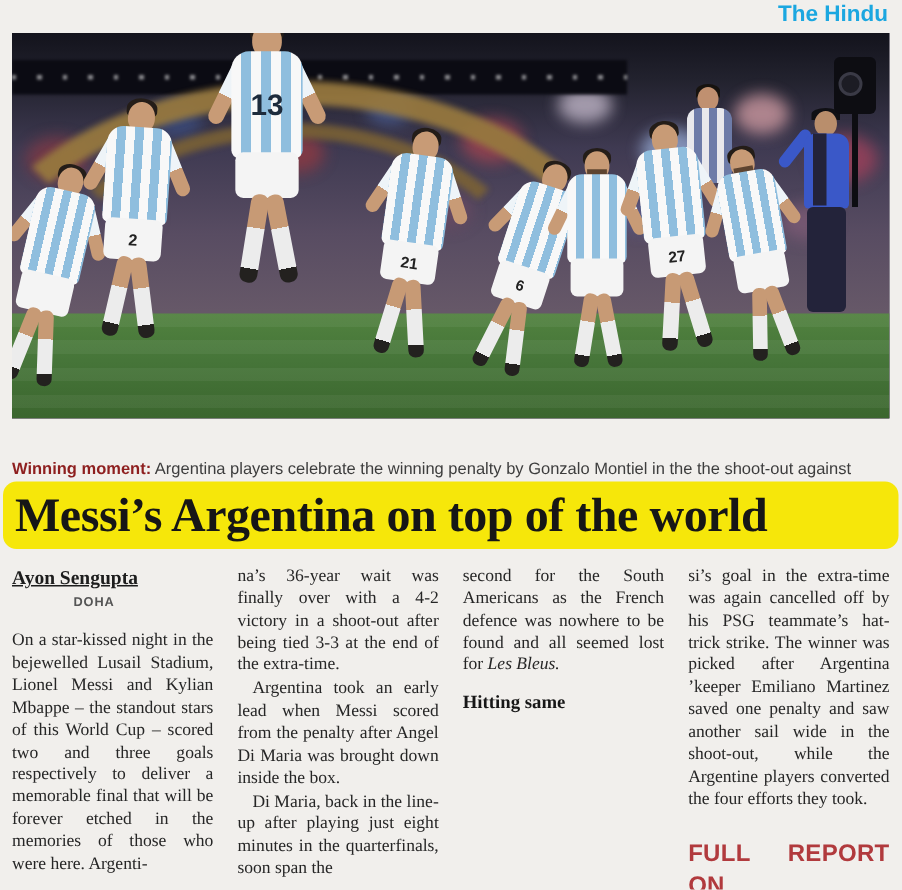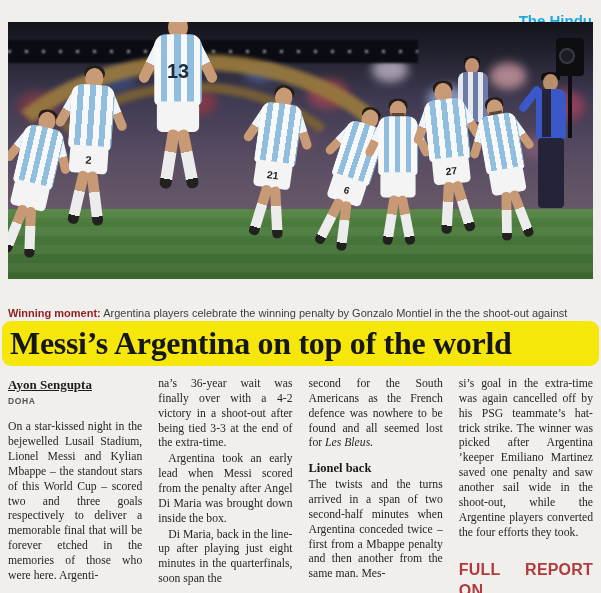--- a/index.html
+++ b/index.html
@@ -1,20 +1,20 @@
 <!DOCTYPE html>
 <html><head>
 <meta charset="utf-8">
 <style>
   html,body{margin:0;padding:0;}
   body{width:601px;height:593px;background:#f1efec;font-family:"Liberation Serif",serif;position:relative;overflow:hidden;}
   .page{position:absolute;inset:0;}
 
   
-  .masthead{position:absolute;top:12px;right:9px;font-family:"Liberation Sans",sans-serif;font-weight:700;font-size:15px;color:#1ba7e0;}
+  .masthead{position:absolute;top:1px;right:9px;font-family:"Liberation Sans",sans-serif;font-weight:700;font-size:15px;color:#1ba7e0;}
 
   
   .photo{position:absolute;left:8px;top:22px;width:585px;height:257px;overflow:hidden;background:#4a4458;}
   .ph-base{position:absolute;inset:0;background:linear-gradient(180deg,#13131c 0%,#22222e 12%,#3f3a52 30%,#584c62 52%,#665868 72%,#6a5a66 100%);}
   .ph-crowd{position:absolute;left:-10px;right:-10px;top:14px;height:170px;filter:blur(5px);opacity:.85;background-image:
     radial-gradient(34px 24px at 40px 70px,#7c3946 0 60%,transparent 61%),
     radial-gradient(28px 20px at 120px 44px,#3c4c7c 0 60%,transparent 61%),
     radial-gradient(30px 22px at 200px 66px,#8a3a44 0 60%,transparent 61%),
     radial-gradient(26px 18px at 262px 36px,#4a5d92 0 60%,transparent 61%),
     radial-gradient(34px 24px at 330px 58px,#9c4450 0 60%,transparent 61%),
@@ -71,21 +71,21 @@
   .headline-band{position:absolute;left:2px;top:321px;width:597px;height:45px;background:#f6e70a;border-radius:9px;display:flex;align-items:center;}
   .headline-band h1{margin:0;padding:0 8px;font-family:"Liberation Serif",serif;font-weight:700;font-size:32px;letter-spacing:-.3px;color:#161616;white-space:nowrap;text-align:right;}
 
   
   .article{position:absolute;left:8px;top:377px;width:585px;display:flex;gap:16px;}
   .col{width:136px;font-size:11.7px;line-height:1.27;text-align:justify;color:#262626;}
   .col p{margin:0 0 1px 0;}
   .col p.ind{text-indent:10px;}
   .byline{margin-bottom:14px;}
   .byline .author{display:block;font-weight:700;font-size:13px;text-decoration:underline;color:#1d1d1d;}
-  .byline .loc{display:block;font-family:"Liberation Sans",sans-serif;font-weight:700;font-size:8.5px;letter-spacing:.6px;color:#555;margin-top:2px;}
+  .byline .loc{display:block;font-family:"Liberation Sans",sans-serif;font-weight:700;font-size:8.5px;letter-spacing:.6px;color:#555;margin-top:2px;margin-left:41px;}
   .col1-p{margin-top:0;}
   .col h3{margin:10px 0 1px 0;font-size:12.5px;color:#171717;}
   .report{margin-top:20px;font-family:"Liberation Sans",sans-serif;font-weight:700;font-size:16px;}
   .report .r1{color:#b13a3d;letter-spacing:.2px;}
   .report .r2{color:#333;margin-top:3px;}
 </style>
 </head>
 <body>
 
 <div class="page">
@@ -229,22 +229,21 @@
     </div>
 
     <div class="col">
       <p>na’s 36-year wait was finally over with a 4-2 victory in a shoot-out after being tied 3-3 at the end of the extra-time.</p>
       <p class="ind">Argentina took an early lead when Messi scored from the penalty after Angel Di Maria was brought down inside the box.</p>
       <p class="ind">Di Maria, back in the line-up after playing just eight minutes in the quarterfinals, soon span the</p>
     </div>
 
     <div class="col">
       <p><span>second for the South Americans as the French defence was nowhere to be found and all seemed lost for </span><i>Les Bleus.</i></p>
-      <h3>Lionel back</h3>
-      <p>The twists and the turns arrived in a span of two second-half minutes when Argentina conceded twice – first from a Mbappe penalty and then another from the same man. Mes-</p>
+      <h3>Hitting same</h3>
     </div>
 
     <div class="col">
       <p>si’s goal in the extra-time was again cancelled off by his PSG teammate’s hat-trick strike. The winner was picked after Argentina ’keeper Emiliano Martinez saved one penalty and saw another sail wide in the shoot-out, while the Argentine players converted the four efforts they took.</p>
       <div class="report">
         <div class="r1">FULL REPORT ON</div>
         <div class="r2"><span class="chev">»</span> <span>PAGE 9</span></div>
       </div>
     </div>
 

